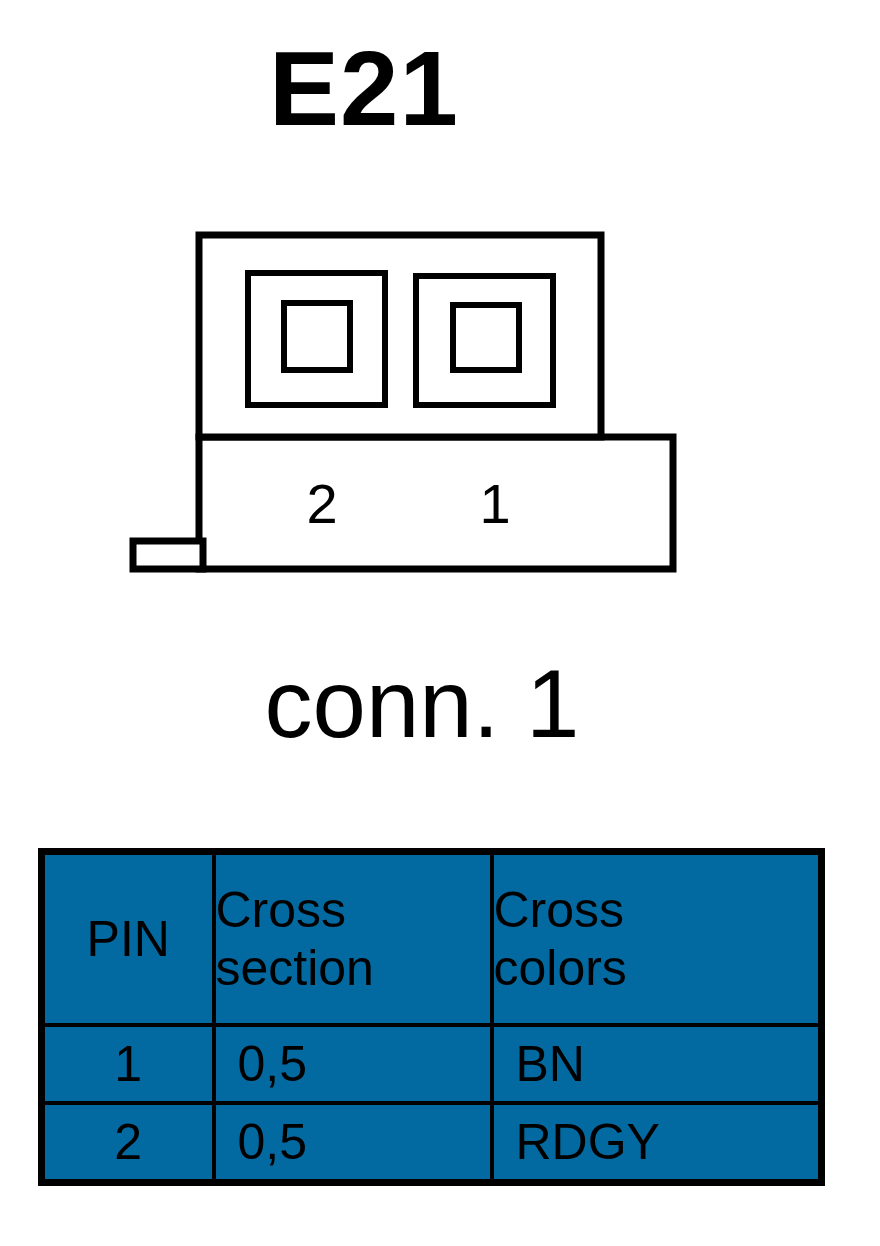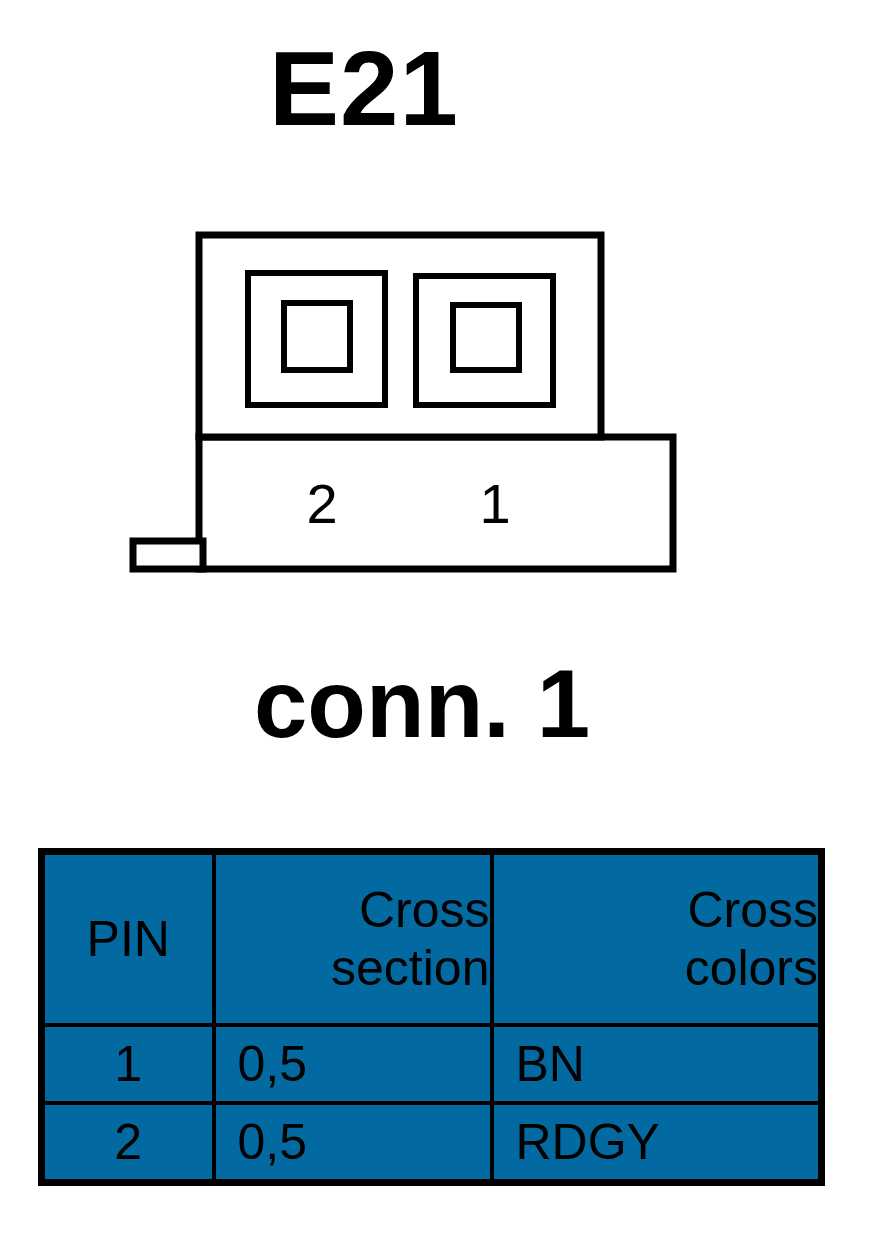--- a/index.html
+++ b/index.html
@@ -48,21 +48,21 @@
   }
 
   
   .conn-label {
     position: absolute;
     top: 656px;
     left: 0;
     width: 844px;
     text-align: center;
     font-size: 96px;
-    font-weight: bold;
+    font-weight: normal;
     line-height: 1;
   }
 
   
   .pin-table {
     position: absolute;
     left: 38px;
     top: 848px;
     width: 721px;
     border-collapse: collapse;
@@ -79,21 +79,21 @@
     border: 4px solid #000000;
     font-weight: normal;
     font-size: 50px;
     line-height: 1.16;
     padding: 0;
     color: #000000;
   }
   .pin-table thead th {
     height: 168px;
     vertical-align: middle;
-    text-align: right;
+    text-align: left;
   }
   .pin-table thead th.h-pin {
     text-align: center;
   }
   .pin-table thead th .hdr-line {
     display: block;
   }
   .pin-table tbody td {
     height: 74px;
     vertical-align: middle;

